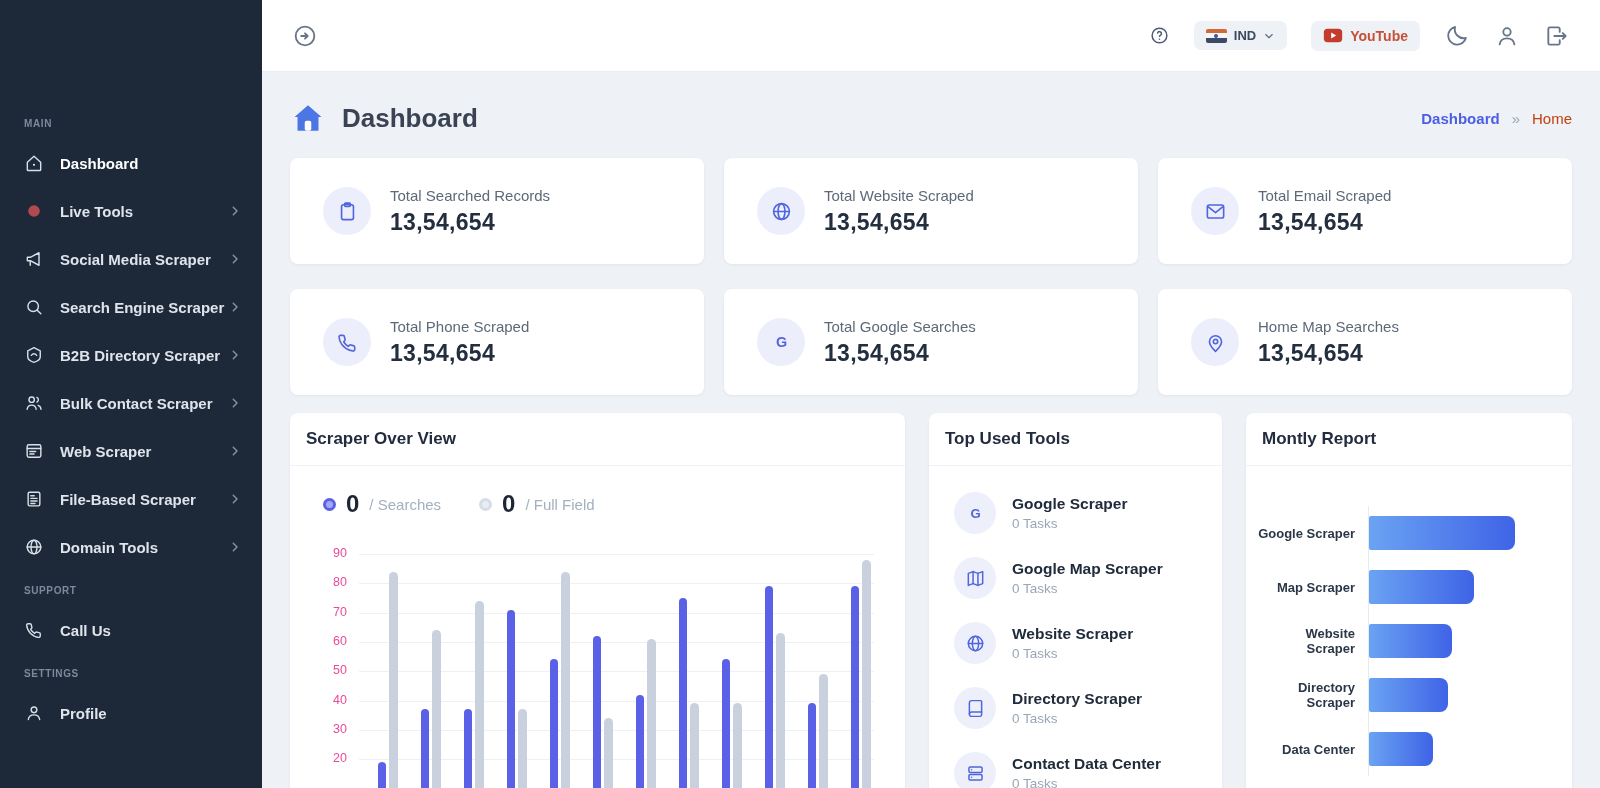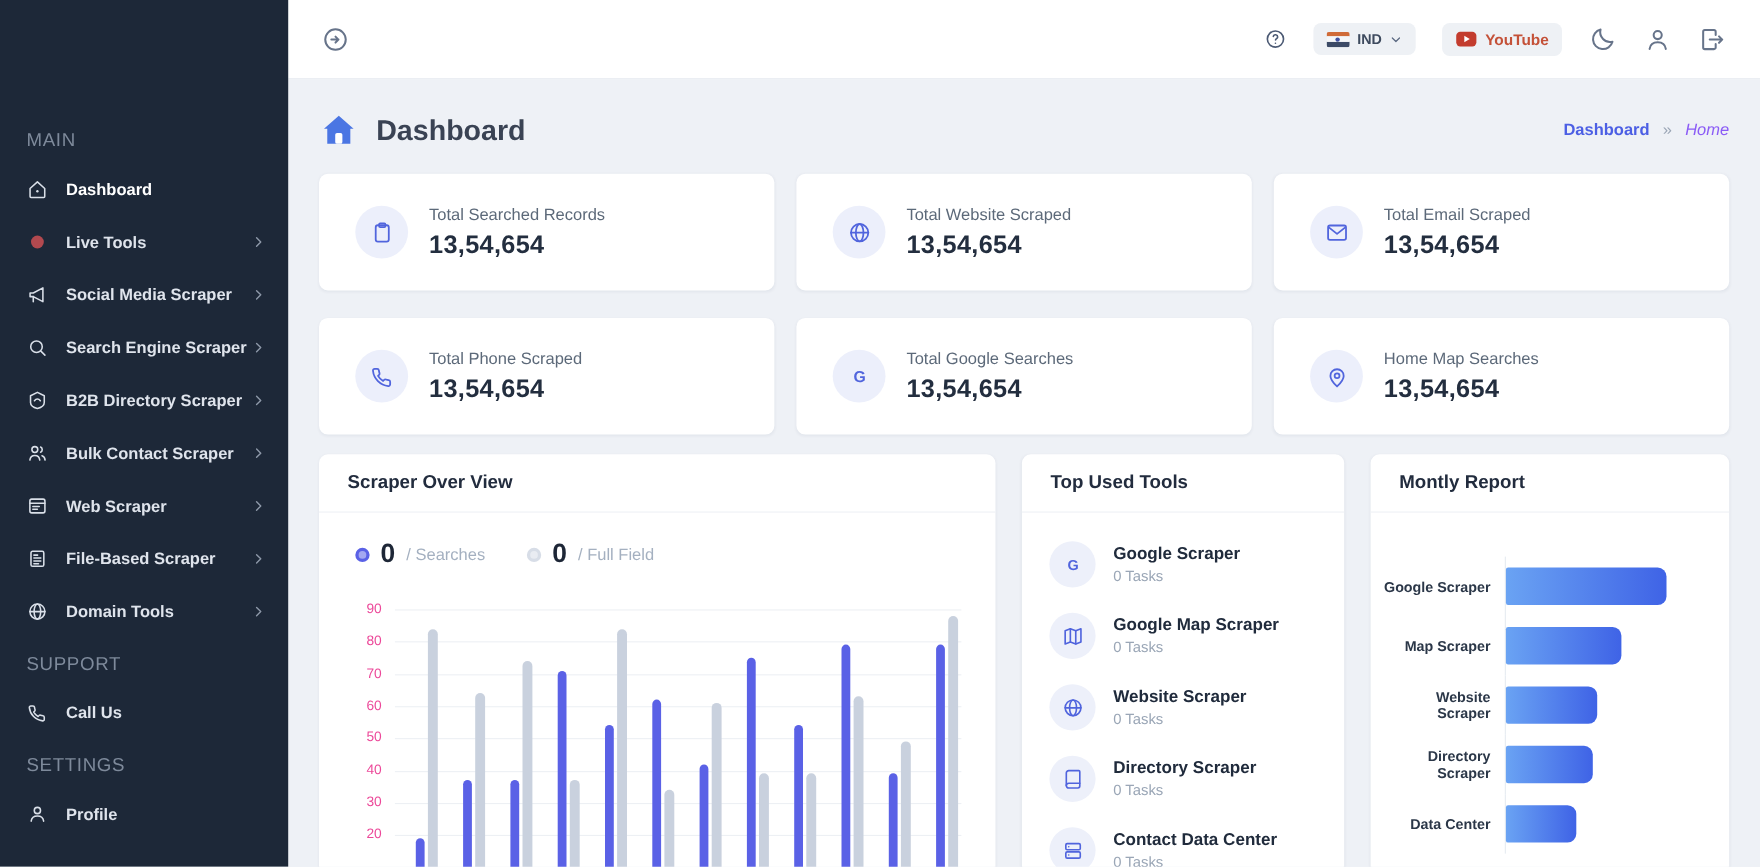--- a/index.html
+++ b/index.html
@@ -2,21 +2,21 @@
 <html><head>
 <meta charset="utf-8">
 <style>
   * { margin:0; padding:0; box-sizing:border-box; }
   html,body { width:1600px; height:788px; overflow:hidden; }
   body { font-family:"Liberation Sans", sans-serif; background:#eef1f6; color:#2a3342; position:relative; }
 
   
   .sidebar { position:absolute; left:0; top:0; width:262px; height:788px; background:#1d2838; z-index:5; }
   .side-nav { padding-top:104px; }
-  .side-section-label { padding:14px 24px 10px; font-size:17px; font-weight:400; letter-spacing:.6px; color:#7e8a9b; }
+  .side-section-label { padding:14px 24px 10px; font-size:10px; font-weight:700; letter-spacing:.6px; color:#7e8a9b; }
   .side-item { display:flex; align-items:center; height:48px; padding:0 20px 0 24px; color:#dfe4ec; cursor:pointer; }
   .side-item .s-ico { width:20px; height:20px; flex:0 0 20px; color:#d9dfe8; display:flex; }
   .side-item .s-ico svg { width:20px; height:20px; }
   .side-item .s-label { margin-left:16px; font-size:15px; font-weight:600; flex:1; white-space:nowrap; }
   .side-item .s-chev { width:14px; height:14px; color:#8d98a8; display:flex; }
   .side-item .s-chev svg { width:14px; height:14px; }
   .side-item.active .s-label { color:#ffffff; }
 
   
   .topbar { position:absolute; left:262px; top:0; width:1338px; height:72px; background:#ffffff;
@@ -43,37 +43,37 @@
   
   .content { position:absolute; left:262px; top:72px; width:1338px; padding:22px 28px 0; }
   .title-row { display:flex; align-items:center; justify-content:space-between; height:48px; }
   .title-left { display:flex; align-items:center; gap:16px; }
   .title-left .home-big { width:36px; height:34px; color:#4b76e3; display:flex; }
   .title-left .home-big svg { width:36px; height:34px; }
   .page-title { font-size:26px; font-weight:700; color:#3a4354; }
   .crumb { display:flex; align-items:center; gap:12px; font-size:15px; }
   .crumb .c-cur { color:#4c5fe4; font-weight:700; cursor:pointer; }
   .crumb .c-sep { color:#9aa5b5; font-size:15px; }
-  .crumb .c-home { color:#8b5cf6; cursor:pointer;font-style:italic; }
+  .crumb .c-home { color:#c2410c; cursor:pointer; }
 
   
   .stats-grid { display:grid; grid-template-columns:repeat(3,1fr); gap:25px 20px; margin-top:16px; }
   .stat-card { background:#ffffff; border-radius:8px; height:106px; display:flex; align-items:center;
                padding-left:33px; box-shadow:0 1px 3px rgba(25,40,70,.06); }
   .stat-ico { width:48px; height:48px; border-radius:50%; background:#eceffb; color:#5165dd;
               display:flex; align-items:center; justify-content:center; }
   .stat-ico svg { width:23px; height:23px; }
   .stat-txt { margin-left:19px; }
   .stat-label { font-size:15px; color:#5c6979; }
   .stat-value { margin-top:5px; font-size:23px; font-weight:700; color:#232e3f; letter-spacing:.3px; }
 
   
   .bottom-grid { display:grid; grid-template-columns:615px 293px 1fr; gap:24px; margin-top:18px; height:620px; }
   .panel { background:#ffffff; border-radius:8px; box-shadow:0 1px 3px rgba(25,40,70,.06); }
-  .panel-head { height:53px; display:flex; align-items:center; padding:0 26px; border-bottom:1px solid #eef1f5;
+  .panel-head { height:53px; display:flex; align-items:center; padding:0 16px; border-bottom:1px solid #eef1f5;
                 font-size:17px; font-weight:700; color:#222c3e; }
 
   
   .ov-body { padding:20px 25px 0; }
   .legend-row { display:flex; align-items:center; gap:38px; padding-left:8px; height:36px; }
   .legend-item { display:flex; align-items:center; gap:10px; cursor:pointer; }
   .lg-dot { width:13px; height:13px; border-radius:50%; position:relative; }
   .lg-dot:after { content:""; position:absolute; inset:3px; border-radius:50%; background:#fff; opacity:.45; }
   .lg-val { font-size:24px; font-weight:700; color:#1d2636; }
   .lg-label { font-size:15px; color:#a4b0c0; }

